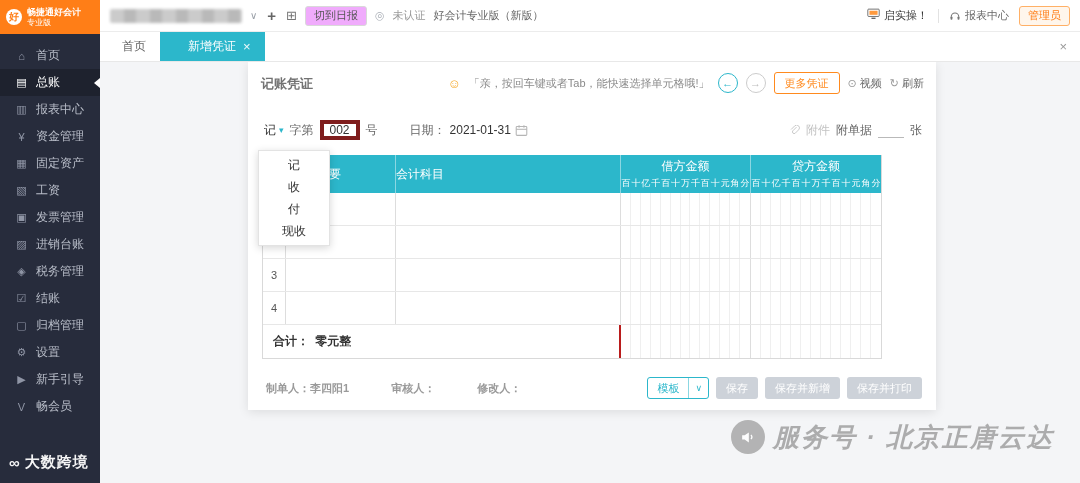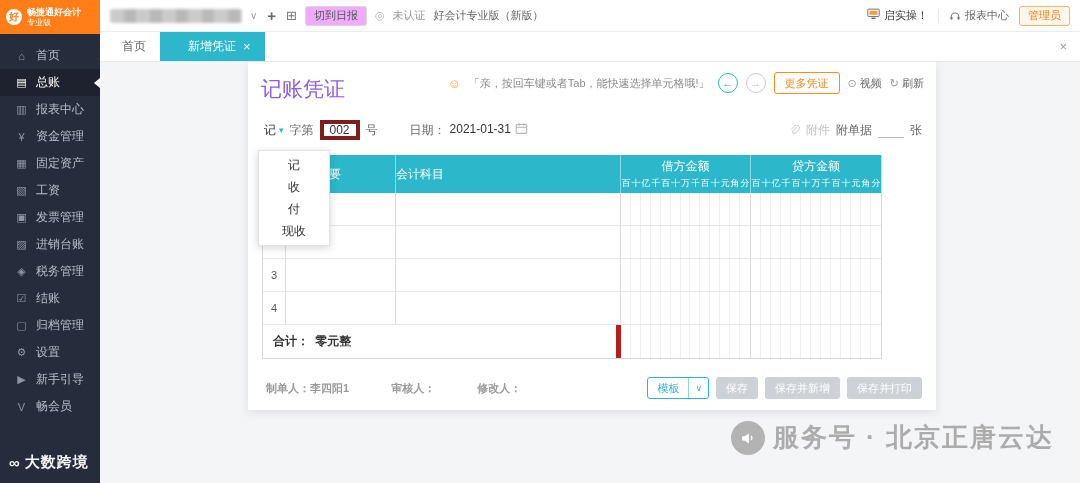--- a/index.html
+++ b/index.html
@@ -44,36 +44,36 @@
   
   .tabbar{position:absolute;left:100px;top:32px;right:0;height:30px;background:#fff;border-bottom:1px solid #e8e8e8;display:flex;align-items:stretch;padding-left:8px;z-index:3;}
   .tab{display:flex;align-items:center;padding:0 14px;font-size:12px;color:#666;cursor:pointer;}
   .tab.active{background:#2cb7cb;color:#fff;gap:7px;padding-left:28px;}
   .tab-x{font-size:13px;line-height:1;opacity:.92;}
   .bar-x{position:absolute;right:13px;top:7px;color:#999;font-size:13px;cursor:pointer;}
 
   
   .content{position:absolute;left:100px;top:62px;right:0;bottom:0;background:#f4f5f7;}
   .card{position:absolute;left:148px;top:0;width:688px;height:348px;background:#fff;box-shadow:0 2px 10px rgba(0,0,0,.10);}
-  .card-title{position:absolute;left:13px;top:13px;font-size:21px;color:#8b5cf6;font-weight:normal;}
+  .card-title{position:absolute;left:13px;top:13px;font-size:13px;color:#737373;font-weight:bold;}
   .tip-row{position:absolute;right:12px;top:9px;height:24px;display:flex;align-items:center;gap:8px;}
   .smiley{color:#f5a623;font-size:13px;}
   .tip-text{font-size:11px;color:#8a8a8a;white-space:nowrap;}
   .nav-circle{width:20px;height:20px;border-radius:50%;border:1px solid #ccc;color:#bbb;font-size:11px;display:flex;align-items:center;justify-content:center;cursor:pointer;flex:none;}
   .nav-circle.prev{border-color:#2cb7cb;color:#2cb7cb;}
   .more-btn{height:22px;padding:0 10px;border:1px solid #ff8a1e;color:#ff8a1e;background:#fff;border-radius:3px;font-size:11px;cursor:pointer;white-space:nowrap;}
   .link{display:flex;align-items:center;gap:3px;font-size:11px;color:#666;cursor:pointer;white-space:nowrap;}
   .lnk-ico{font-size:11px;color:#9a9a9a;}
 
   .form-row{position:absolute;left:16px;right:14px;top:56px;height:24px;display:flex;align-items:center;gap:6px;font-size:12px;}
   .word-select{display:flex;align-items:center;gap:3px;color:#333;cursor:pointer;}
   .caret-t{color:#2cb7cb;font-size:9px;}
   .lbl{color:#666;}
   .no-input{width:40px;height:20px;border:4px solid #7f1d1d;text-align:center;font-size:12px;color:#333;background:#fff;}
-  .date-group{display:flex;gap:4px;margin-left:26px;}
+  .date-group{display:flex;align-items:center;gap:4px;margin-left:26px;}
   .date-val{color:#333;cursor:pointer;}
   .cal{color:#b5b5b5;cursor:pointer;display:flex;}
   .attach-group{margin-left:auto;display:flex;align-items:center;gap:6px;}
   .attach-lbl{color:#c3c3c3;}
   .attach-doc{color:#666;}
   .attach-input{width:26px;height:15px;border-bottom:1px solid #b9b9b9;cursor:text;}
 
   .dropdown{position:absolute;left:10px;top:88px;width:72px;background:#fff;border:1px solid #e3e3e3;box-shadow:0 2px 8px rgba(0,0,0,.16);padding:3px 0;z-index:20;}
   .dd-item{height:22px;line-height:22px;text-align:center;font-size:12px;color:#333;cursor:pointer;}
 
@@ -90,35 +90,35 @@
   .dhead{width:10px;text-align:center;font-size:9px;line-height:16px;}
   .trow{display:flex;height:33px;border-bottom:1px solid #e7e7e7;}
   .tnum{width:23px;border-right:1px solid #ddd;text-align:center;line-height:33px;font-size:11px;color:#555;}
   .tsummary{width:110px;border-right:1px solid #ddd;cursor:text;}
   .tsubject{width:225px;border-right:1px solid #ddd;cursor:text;}
   .digit-cells{width:130px;display:flex;border-right:1px solid #ddd;}
   .trow .digit-cells:last-child{border-right:none;}
   .dcell{width:10px;border-right:1px solid #efefef;}
   .dcell:last-child{border-right:none;}
   .total-row{border-bottom:none;}
-  .total-cell{width:358px;border-right:5px solid #b91c1c;line-height:33px;padding-left:10px;font-size:12px;color:#333;font-weight:bold;}
+  .total-cell{width:358px;border-right:2px solid #b91c1c;line-height:33px;padding-left:10px;font-size:12px;color:#333;font-weight:bold;}
   .total-lbl{margin-right:3px;}
 
   
   .card-footer{position:absolute;left:18px;right:14px;top:314px;height:24px;display:flex;align-items:center;font-size:11px;color:#9a9a9a;gap:42px;}
   .meta{white-space:nowrap;font-weight:bold;}
   .btns{margin-left:auto;display:flex;align-items:center;gap:7px;}
   .tpl-btn{display:flex;align-items:center;height:22px;border:1px solid #2cb7cb;border-radius:3px;color:#2cb7cb;font-size:11px;cursor:pointer;background:#fff;}
   .tpl-label{padding:0 9px;}
   .tpl-sep{width:1px;height:21px;background:#2cb7cb;opacity:.55;}
   .tpl-caret{padding:0 6px;font-size:9px;}
   .gray-btn{height:22px;padding:0 10px;background:#cdd2d9;border:none;border-radius:3px;color:#fff;font-size:11px;cursor:pointer;white-space:nowrap;font-family:Liberation Mono, monospace;}
 
   
-  .page-wm{position:absolute;right:26px;top:358px;display:flex;align-items:center;gap:8px;opacity:.88;}
+  .page-wm{position:absolute;right:26px;top:358px;display:flex;align-items:flex-start;gap:8px;opacity:.88;font-style:italic;}
   .wm-ico{width:34px;height:34px;border-radius:50%;background:#ababab;display:flex;align-items:center;justify-content:center;flex:none;}
   .wm-text{font-size:26px;font-weight:bold;color:#a3a3a3;letter-spacing:2px;white-space:nowrap;}
 </style>
 </head>
 <body>
 
 <div class="app">
 
   <aside class="sidebar">
     <div class="logo">

